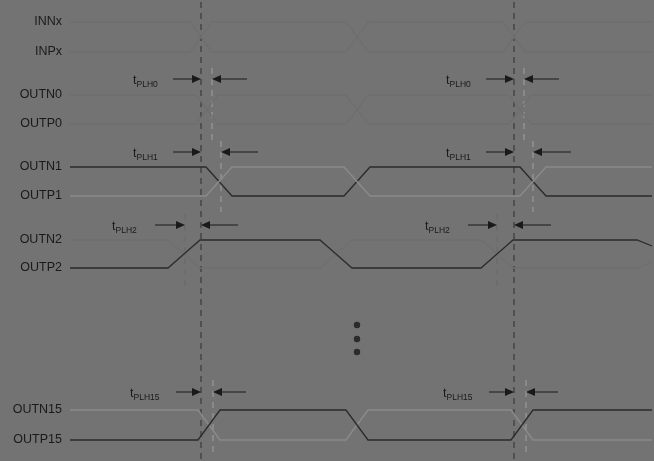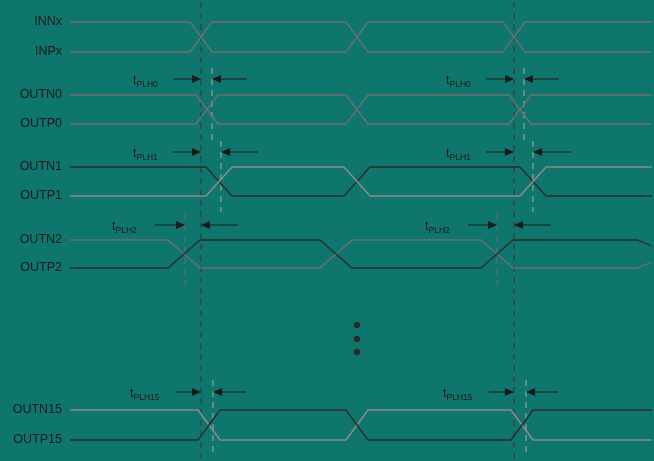--- a/index.html
+++ b/index.html
@@ -4,21 +4,21 @@
 <style>
   html,body{margin:0;padding:0;background:#ffffff;}
   body{
     width:654px;height:461px;
     font-family:"Liberation Sans", sans-serif;
     overflow:hidden;
   }
   #diagram-root{
     position:relative;
     width:654px;height:461px;
-    background:#0f766e;
+    background:#737373;
   }
   svg#timing-svg{
     position:absolute;left:0;top:0;
     width:654px;height:461px;
     display:block;
   }
   .sig-label{
     font-family:"Liberation Sans", sans-serif;
     font-size:12.5px;
     fill:#1a1a1a;

